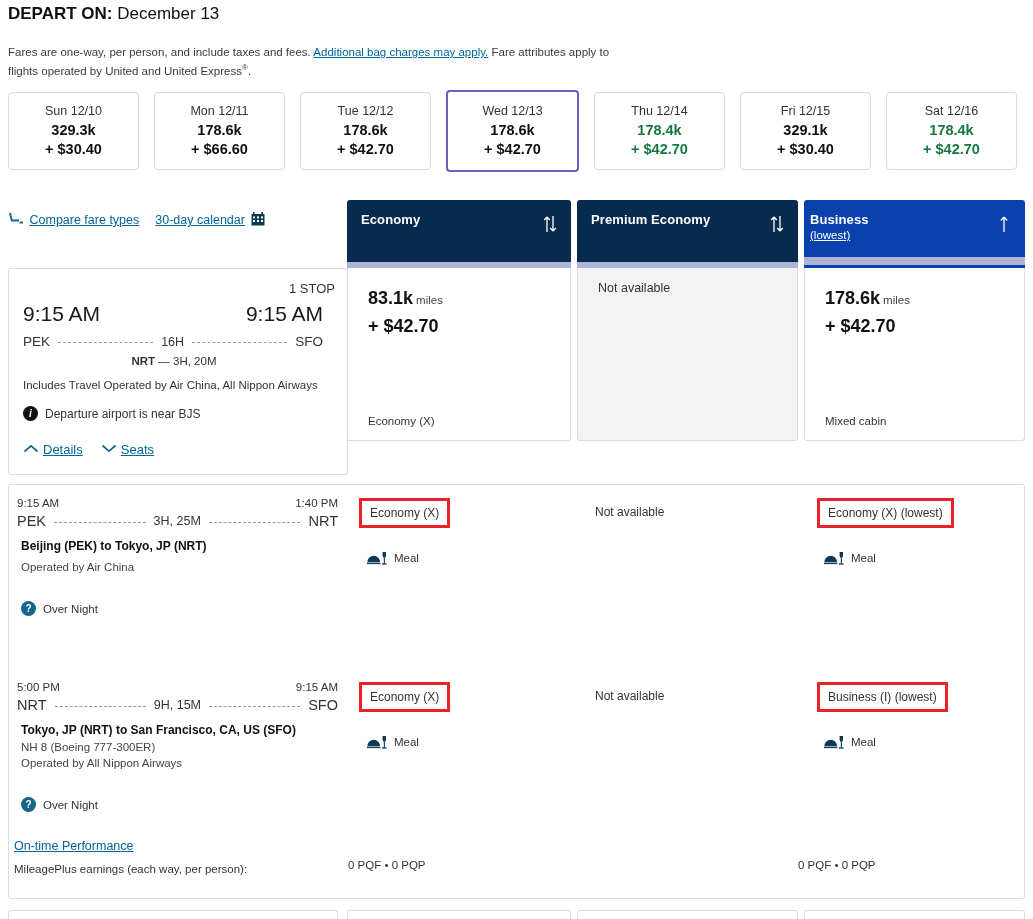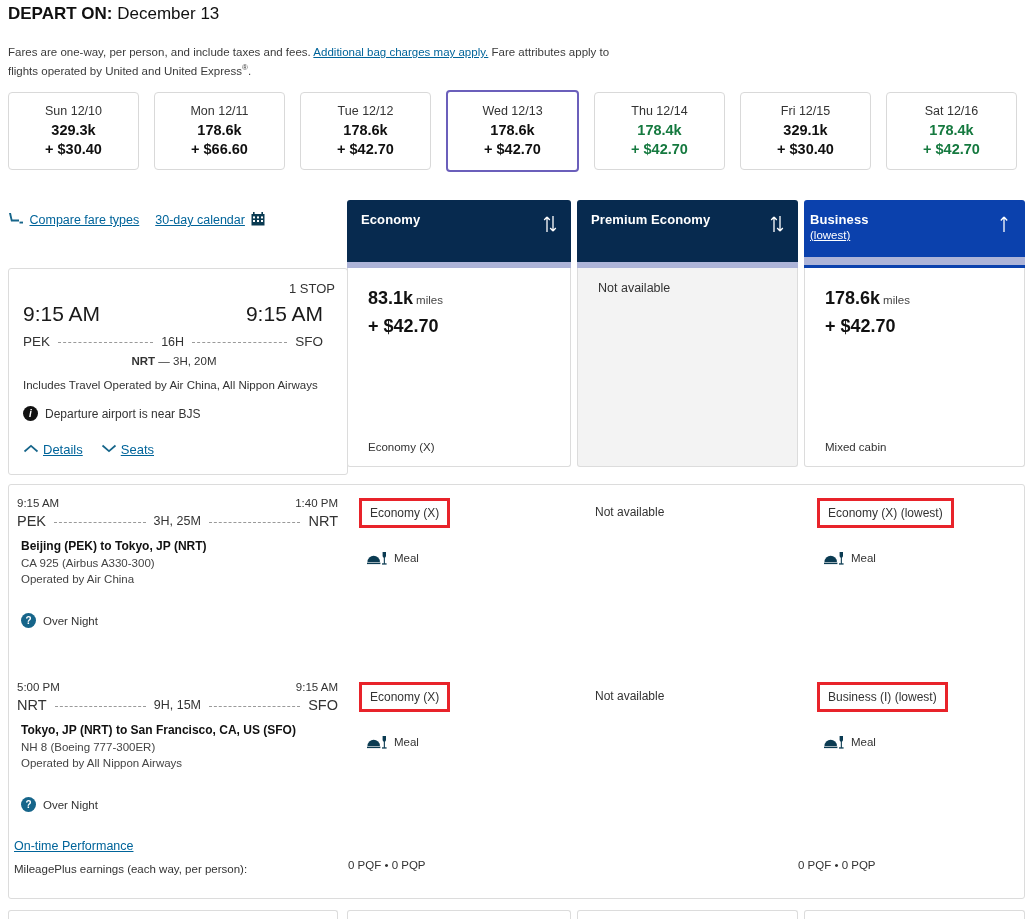--- a/index.html
+++ b/index.html
@@ -107,21 +107,21 @@
   .includes { position:absolute; left:14px; top:110px; font-size:11.5px; color:#333; }
   .near-note { position:absolute; left:14px; top:137px; font-size:12px; color:#333;
                display:flex; align-items:center; gap:7px;}
   .info-dot { width:15px; height:15px; border-radius:50%; background:#111; color:#fff;
               font-size:10px; font-weight:bold; display:flex; align-items:center; justify-content:center; font-style: italic;}
   .det-row { position:absolute; left:14px; top:172px; display:flex; gap:18px; font-size:13px;}
   .det-row a { color:#00649a; text-decoration:underline; }
   .chev { display:inline-block; width:16px; height:9px; vertical-align:1px; margin-right:4px;}
 
   .fare-cell {
-    position: absolute; top: 268px; height: 199px;
+    position: absolute; top: 268px; height: 173px;
     border: 1px solid #dcdcdc; border-top: none; border-radius: 0 0 3px 3px;
   }
   #fc-eco  { left:347px; width:224px; background:#fff; }
   #fc-peco { left:577px; width:221px; background:#f3f3f3; }
   #fc-biz  { left:804px; width:221px; background:#fff; }
   .fc-miles { position:absolute; left:20px; top:20px; font-size:18px; font-weight:bold; color:#111;}
   .fc-miles small { font-size:11.5px; font-weight:normal; color:#444; margin-left:3px;}
   .fc-price { position:absolute; left:20px; top:48px; font-size:18px; font-weight:bold; color:#111;}
   .fc-foot  { position:absolute; left:20px; bottom:13px; font-size:11.5px; color:#333;}
   .fc-na    { position:absolute; left:20px; top:13px; font-size:12.5px; color:#333;}
@@ -355,21 +355,20 @@
           <span>1:40 PM</span>
         </div>
         <div class="seg-codes">
           <span>PEK</span>
           <span class="dash"></span>
           <span class="dur">3H, 25M</span>
           <span class="dash"></span>
           <span>NRT</span>
         </div>
         <div class="seg-route">Beijing (PEK) to Tokyo, JP (NRT)</div>
-        <div class="seg-eq">CA 925 (Airbus A330-300)</div>
         <div class="seg-op">Operated by Air China</div>
         <div class="overnight">
           <span class="q-dot">?</span>
           <span>Over Night</span>
         </div>
       </div>
 
       <div class="seg-fare" style="left:350px; top:13px;">
         <span class="boxed">Economy (X)</span>
       </div>

